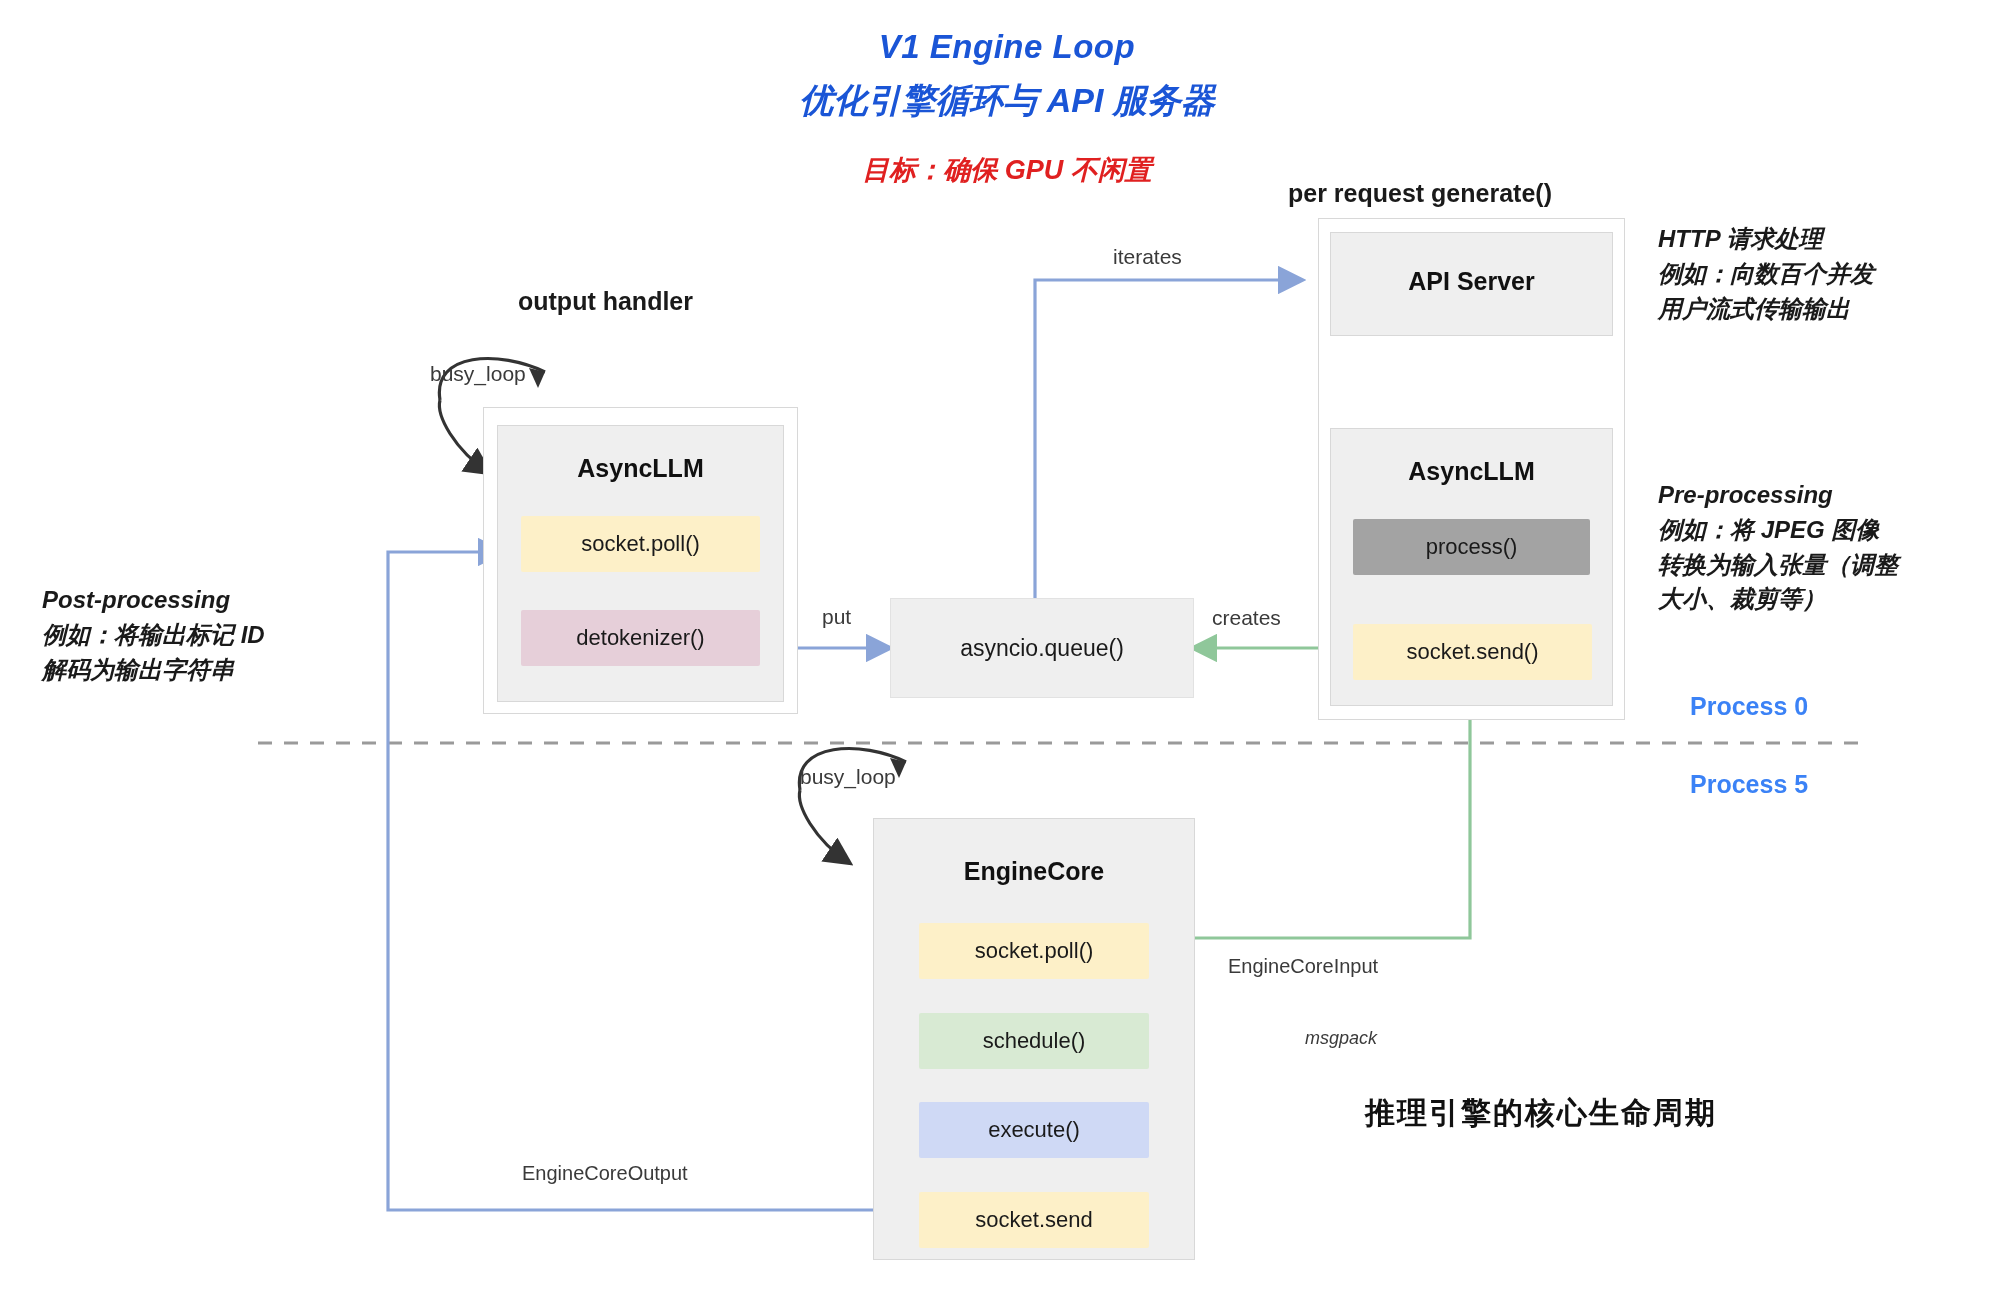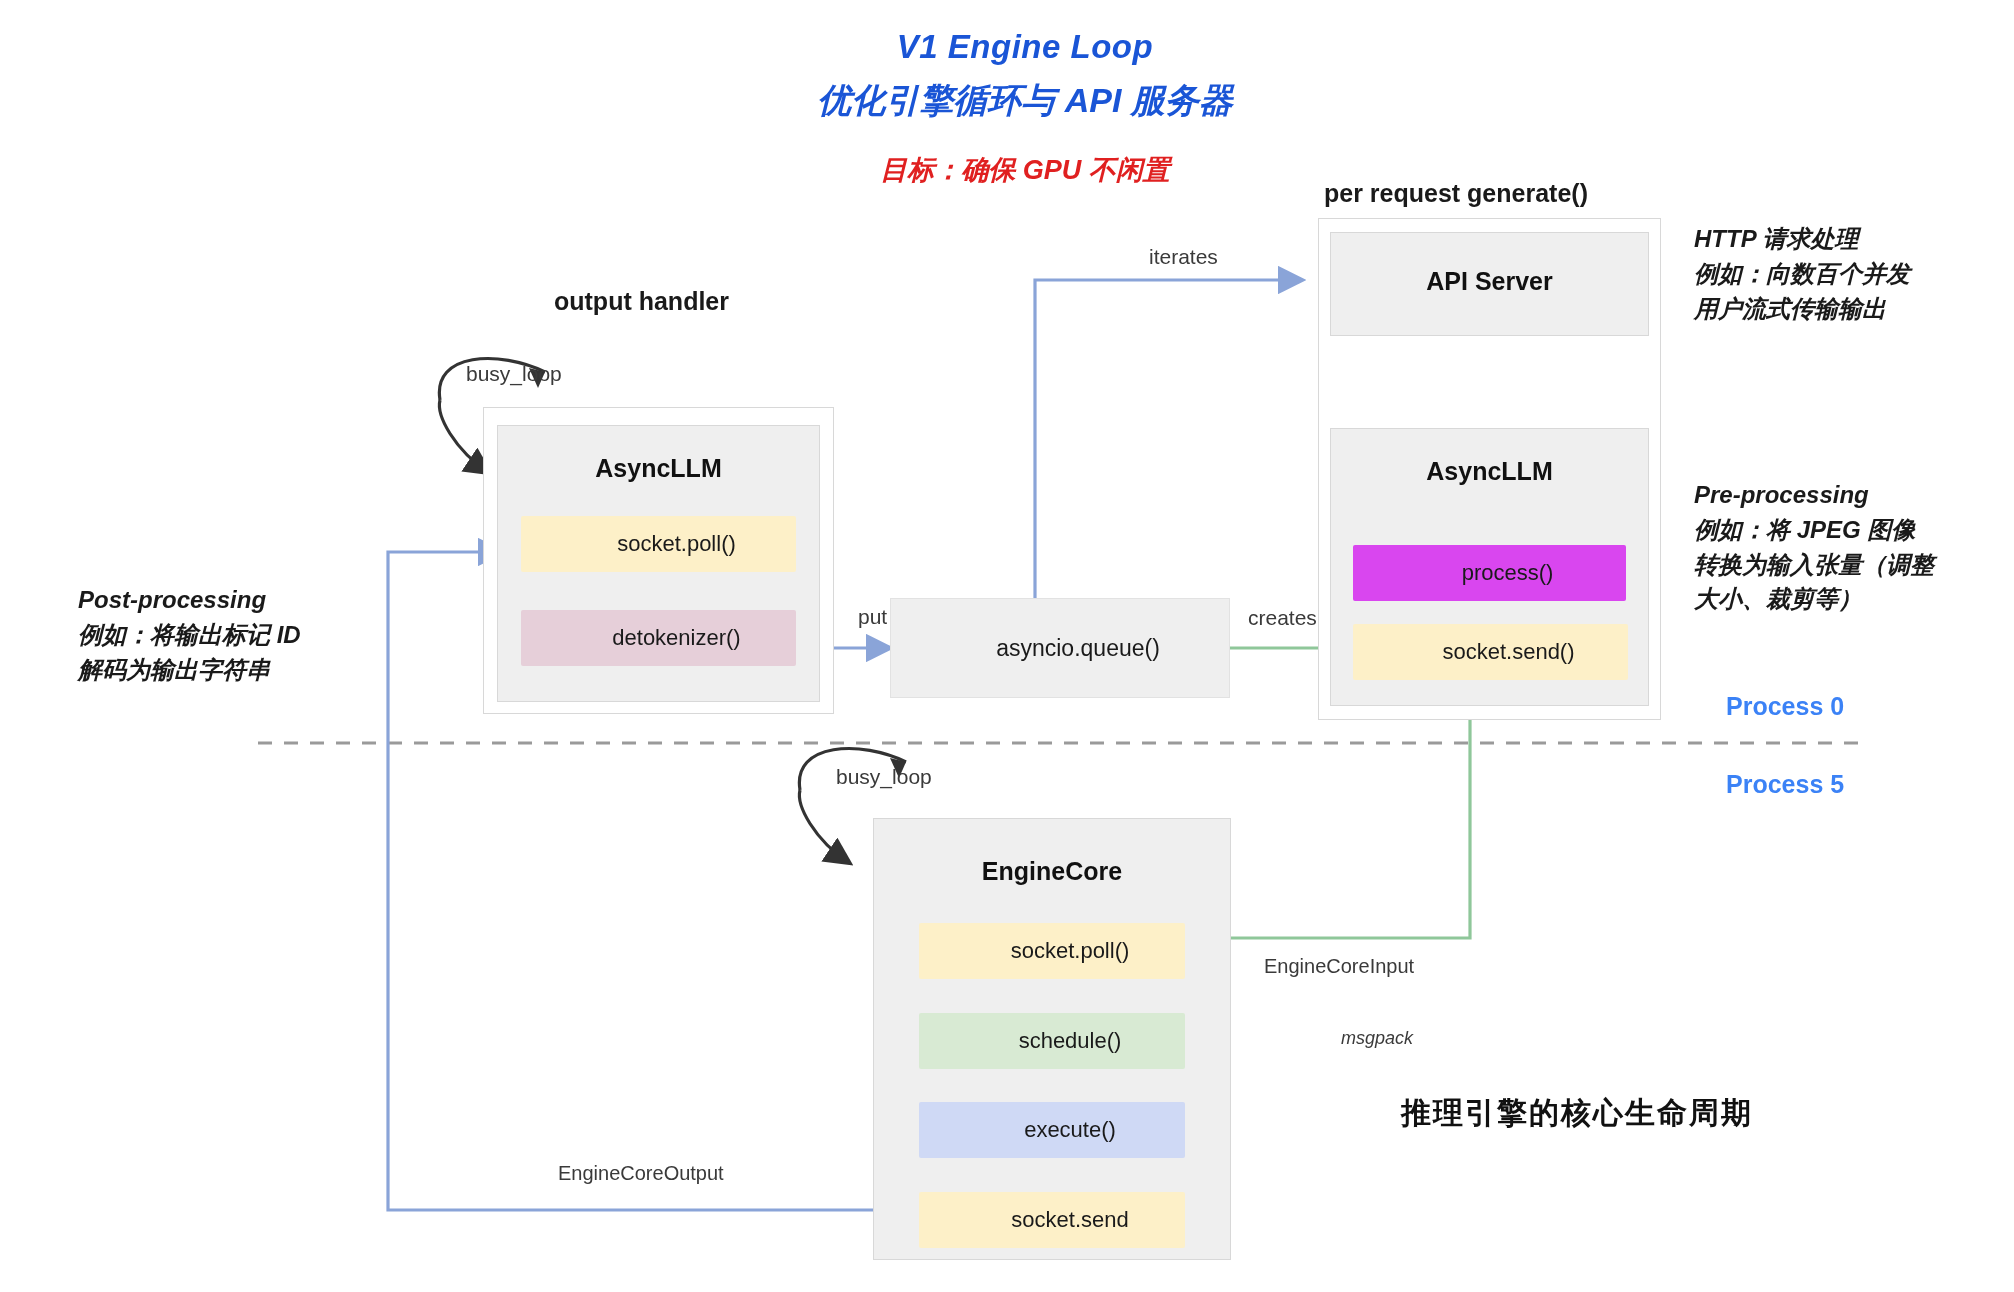--- a/index.html
+++ b/index.html
@@ -11,21 +11,21 @@
     font-family: "Liberation Sans", sans-serif;
     color: #222;
   }
   #stage {
     position: relative;
     width: 2014px;
     height: 1292px;
     overflow: hidden;
     background: #ffffff;
   }
-  .abs { position: absolute; padding-left: 36px; }
+  .abs { position: absolute; }
 
   
   .title-en {
     left: 0; right: 0; top: 28px;
     text-align: center;
     font-size: 33px;
     font-style: italic;
     font-weight: 700;
     color: #1a55d6;
     letter-spacing: .5px;
@@ -76,21 +76,21 @@
   .box {
     display: flex;
     align-items: center;
     justify-content: center;
     font-size: 22px;
     color: #1a1a1a;
     border-radius: 2px;
   }
   .box-yellow { background: #fdf0c8; }
   .box-pink   { background: #e6cfd9; }
-  .box-peach  { background: #d946ef; margin-top: 26px; }
+  .box-peach  { background: #a3a3a3; }
   .box-green  { background: #d8ead3; }
   .box-blue   { background: #cfd9f5; }
 
   .plain-node {
     background: #efefef;
     border: 1px solid #e2e2e2;
     display: flex;
     align-items: center;
     justify-content: center;
     font-size: 23px;

